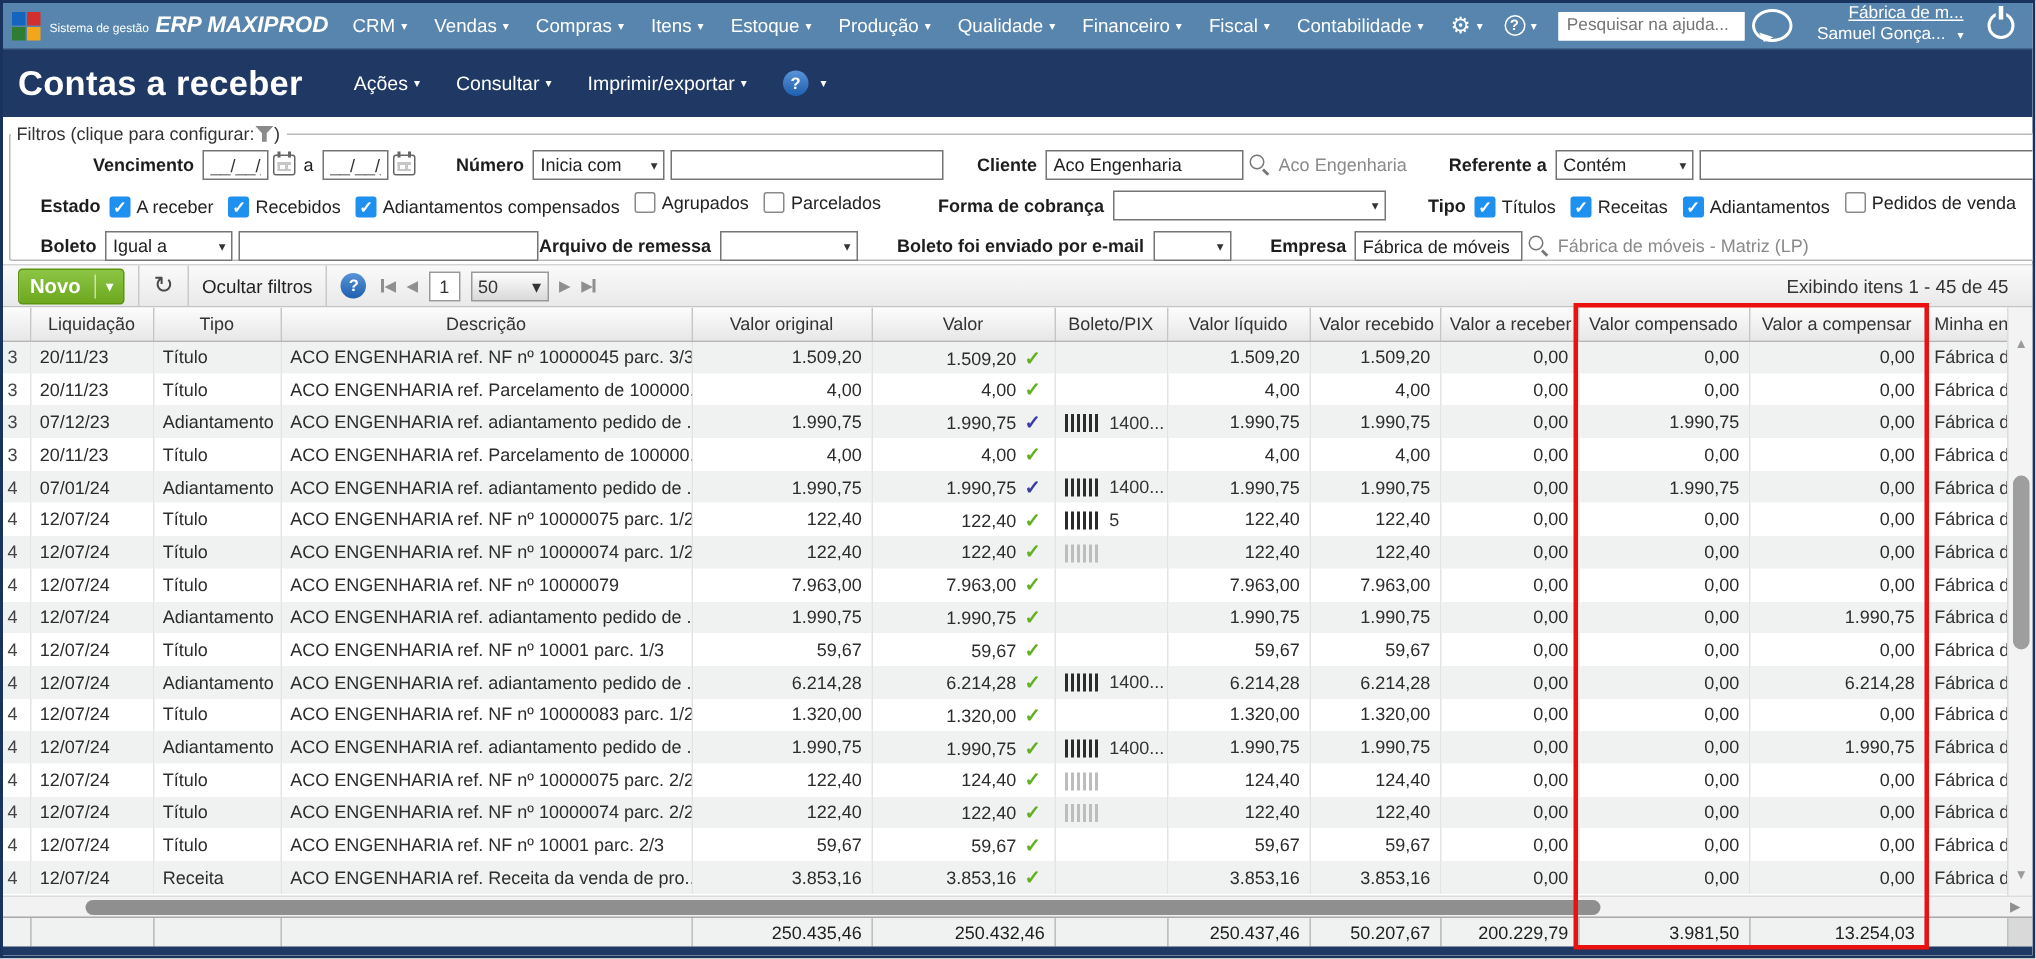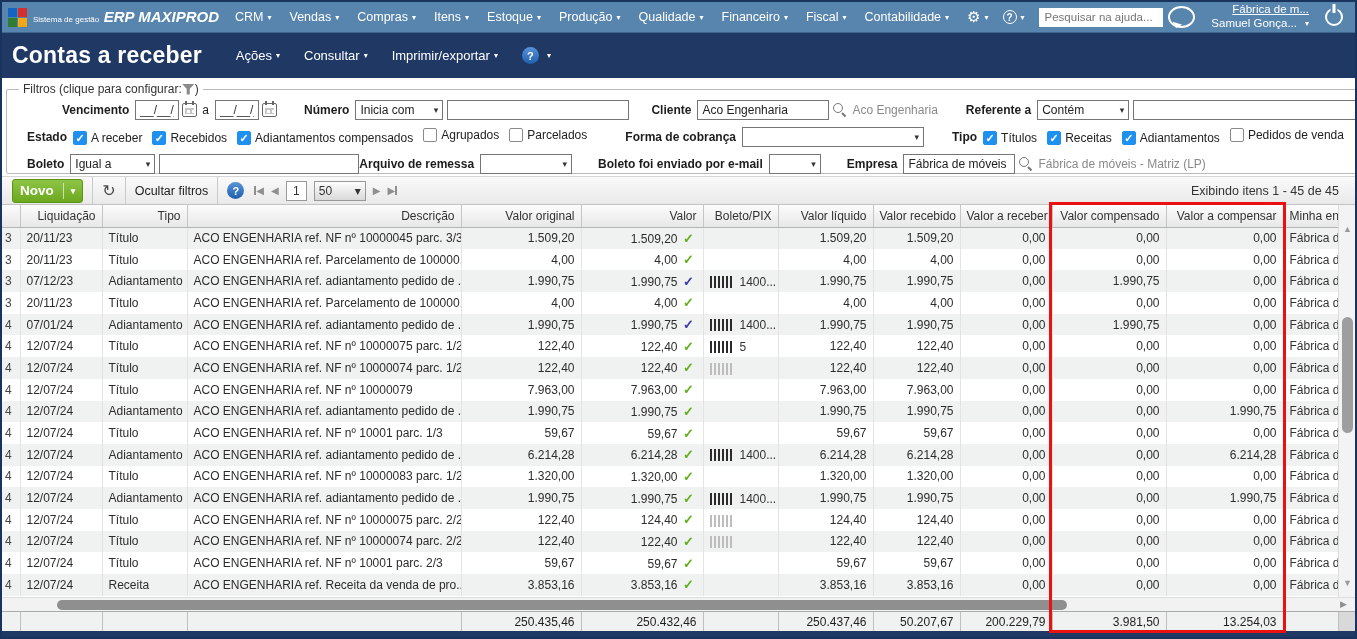--- a/index.html
+++ b/index.html
@@ -34,21 +34,21 @@
 
 
 .titlebar{position:absolute;left:0;top:30px;width:1353px;height:46px;background:#1f3864;display:flex;align-items:center;color:#fff;padding-left:10px;border-top:1px solid #44658e}
 .page-title{font-size:23px;font-weight:bold;letter-spacing:.2px;margin-right:34px}
 .tb-menu{display:flex;align-items:center;font-size:13px;margin-right:24px;cursor:pointer}
 .qmark{display:inline-flex;align-items:center;justify-content:center;width:17px;height:17px;border-radius:50%;background:linear-gradient(#5a93d8,#1e5fae);color:#fff;font-weight:bold;font-size:11px}
 .tb-qcaret{font-size:8px;margin-left:8px}
 
 
 .filters{position:absolute;left:4px;top:80px;width:1345px;height:92px;border:1px solid #b9b9b9;border-radius:2px;background:#fff;font-size:12px;color:#222}
-.filters legend{margin-left:12px;padding:0 4px;font-size:12px;color:#333;display:flex;align-items:center;gap:0}
+.filters legend{margin-left:0;padding:0 4px;font-size:12px;color:#333;display:flex;align-items:center;gap:0}
 .funnel{display:inline-block;width:13px;height:11px;background:#8a8a8a;clip-path:polygon(0 0,100% 0,62% 48%,62% 100%,38% 100%,38% 48%)}
 .frow{display:flex;align-items:center;height:27px;padding-left:20px}
 .frow1{padding-left:55px}
 .flabel{font-weight:bold;color:#1d1d1d;margin-right:6px;white-space:nowrap}
 .tin{height:20px;border:1px solid #757575;font-size:12px;padding:1px 4px;font-family:"Liberation Sans",sans-serif;color:#222}
 .datein{width:44px;text-align:center;color:#333}
 .cal{position:relative;width:15px;height:14px;border:1px solid #666;background:#fff;border-radius:2px;margin:0 5px 0 3px}
 .cal::before{content:"";position:absolute;top:-3px;left:2px;width:2px;height:4px;background:#666;box-shadow:7px 0 0 #666}
 .cal::after{content:"";position:absolute;top:4px;left:2px;right:2px;bottom:2px;opacity:.55;background:repeating-linear-gradient(90deg,#999 0 2px,transparent 2px 5px),repeating-linear-gradient(#999 0 2px,transparent 2px 5px)}
 .sel{display:inline-flex;align-items:center;justify-content:space-between;height:20px;border:1px solid #757575;background:#fff;padding:0 4px;font-size:12px;color:#222;cursor:pointer}
@@ -74,21 +74,21 @@
 .pager{display:flex;align-items:center;gap:7px;margin-left:10px}
 .parr{color:#8f8f8f;font-size:10px;cursor:pointer;display:inline-flex;align-items:center}
 .vbar{display:inline-block;width:2px;height:9px;background:#8f8f8f}
 .pagebox{display:inline-flex;align-items:center;justify-content:center;width:21px;height:20px;border:1px solid #999;background:#fff;font-size:12px}
 .psel{display:inline-flex;align-items:center;justify-content:space-between;width:52px;height:20px;border:1px solid #999;background:linear-gradient(#fdfdfd,#d9d9d9);padding:0 4px;font-size:12px;cursor:pointer}
 .items-info{margin-left:auto;color:#333;font-size:12.5px;padding-right:6px}
 
 
 .tablewrap{position:absolute;left:0;top:203px;width:1336px;height:392px;overflow:hidden;background:#fff}
 table{border-collapse:collapse;table-layout:fixed;width:1336px;font-size:12px;color:#2c2c2c}
-thead th{height:22px;background:linear-gradient(#fcfcfc,#e7e7e7);border-right:1px solid #c6c6c6;border-bottom:1px solid #b5b5b5;font-weight:normal;text-align:right;padding:0 6px;white-space:nowrap;overflow:hidden;color:#333}
+thead th{height:22px;background:linear-gradient(#fcfcfc,#e7e7e7);border-right:1px solid #c6c6c6;border-bottom:1px solid #b5b5b5;font-weight:normal;text-align:center;padding:0 6px;white-space:nowrap;overflow:hidden;color:#333}
 tbody td{height:21.7px;border-right:1px solid #e3e3e3;padding:0 6px;white-space:nowrap;overflow:hidden}
 tbody tr:nth-child(odd){background:#f0f1f1}
 tbody tr:nth-child(even){background:#fff}
 .c-venc{padding:0 2px 0 3px;color:#444}
 .c-num{text-align:right}
 .c-valor{text-align:right}
 .c-valor .num{display:inline-block}
 .chk{display:inline-block;width:16px;text-align:center;font-weight:bold;font-size:13px;margin-left:3px}
 .chk-green{color:#63b021}
 .chk-blue{color:#3b3ba6}

